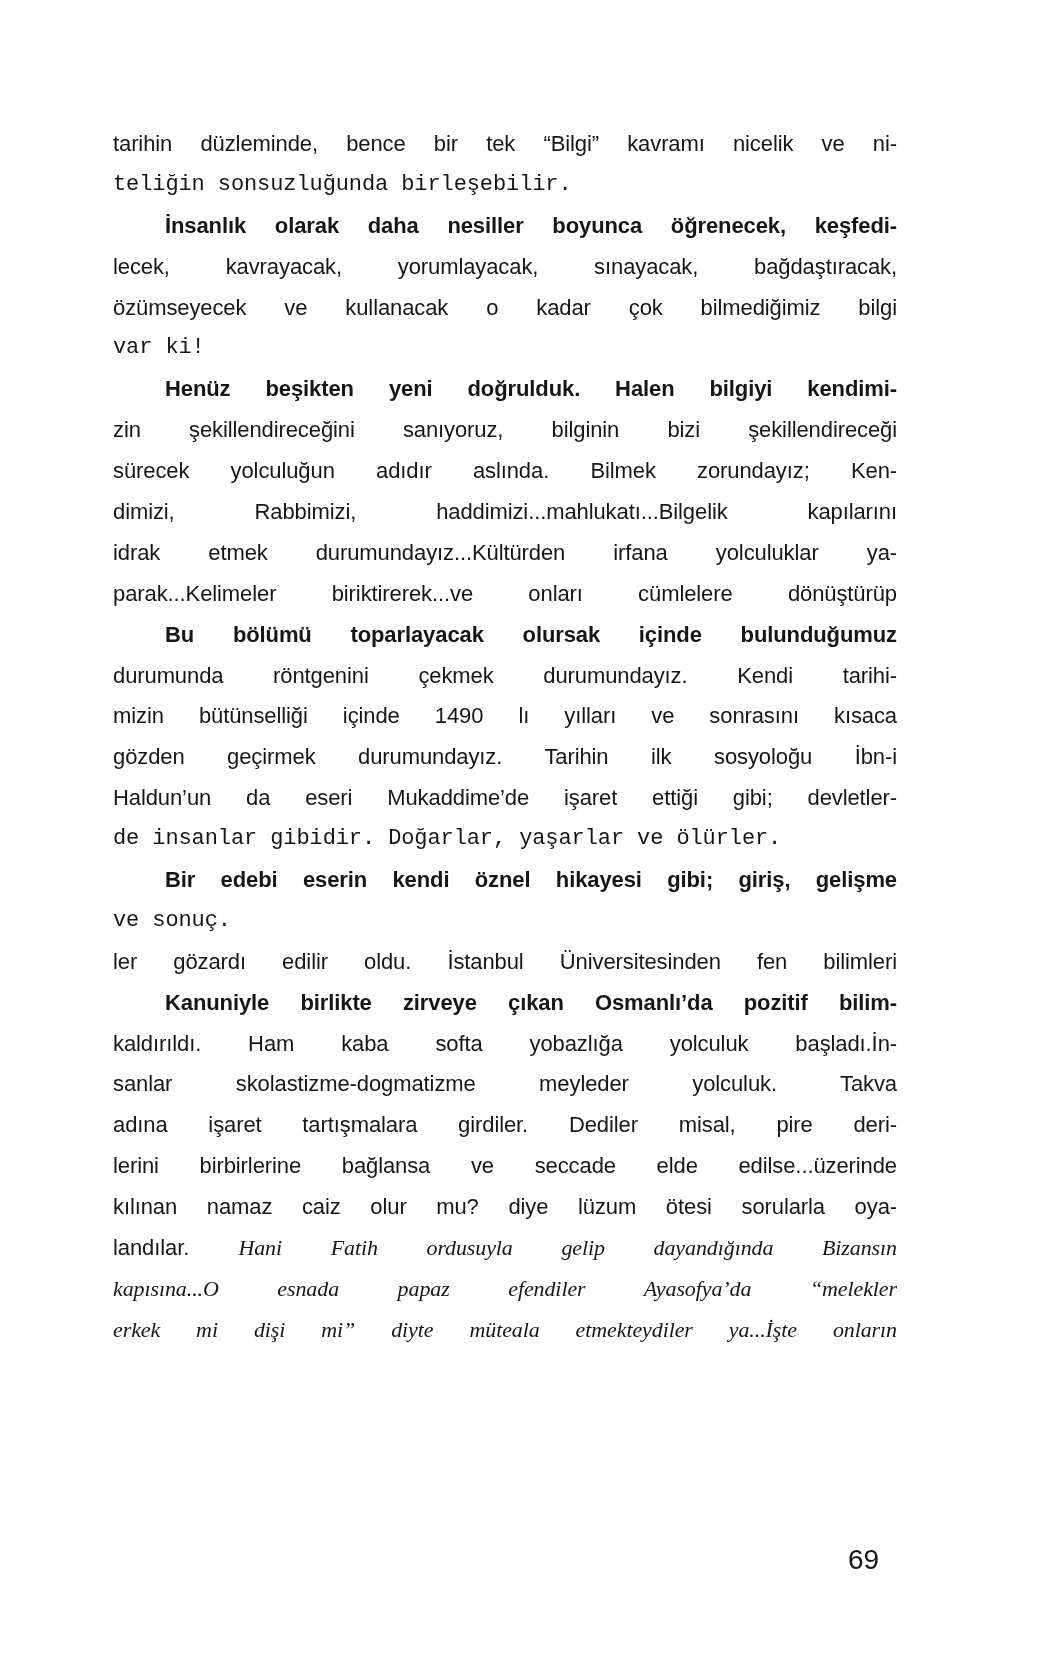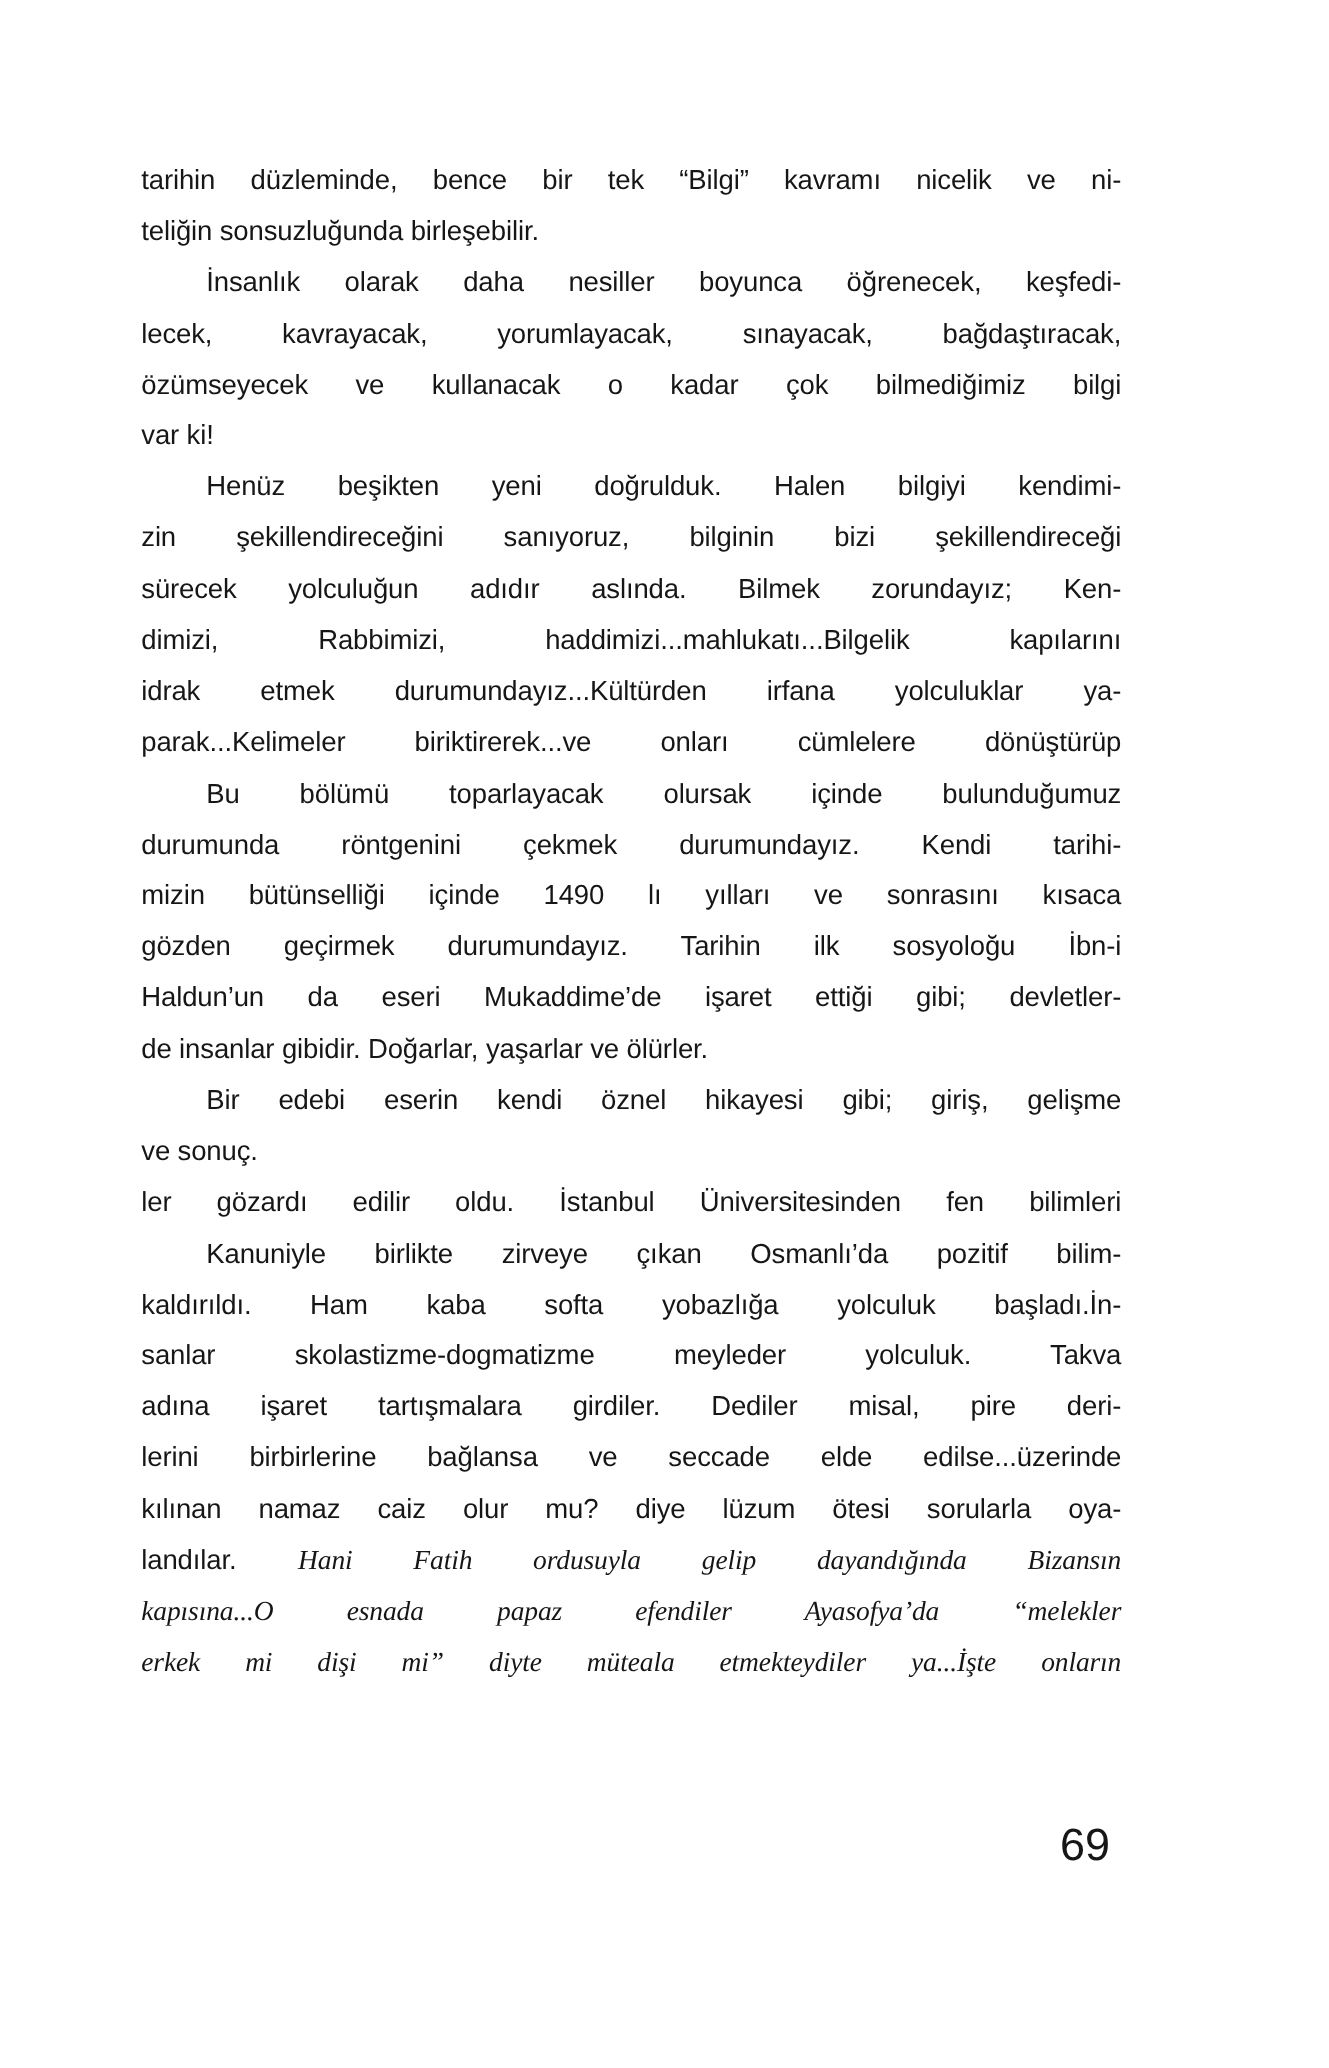--- a/index.html
+++ b/index.html
@@ -26,33 +26,35 @@
       height: 40.9px;
       line-height: 40.9px;
       font-size: 22px;
       text-align: justify;
       text-align-last: justify;
       white-space: nowrap;
       letter-spacing: -0.1px;
     }
     .line.last {
       text-align-last: left;
+      font-family: Liberation Mono, monospace;
     }
     .line.indent {
       padding-left: 52px;
+      font-weight: bold;
     }
     .line .it {
       font-style: italic;
       font-family: Liberation Serif, serif;
     }
     .page-number {
       position: absolute;
       left: 848px;
-      top: 1456px;
-      font-size: 36px;
+      top: 1540px;
+      font-size: 28px;
       line-height: 40px;
       color: #161616;
     }
   </style>
 </head>
 <body>
 
 <div class="page">
 
   <span class="line">tarihin düzleminde, bence bir tek “Bilgi” kavramı nicelik ve ni-</span>

